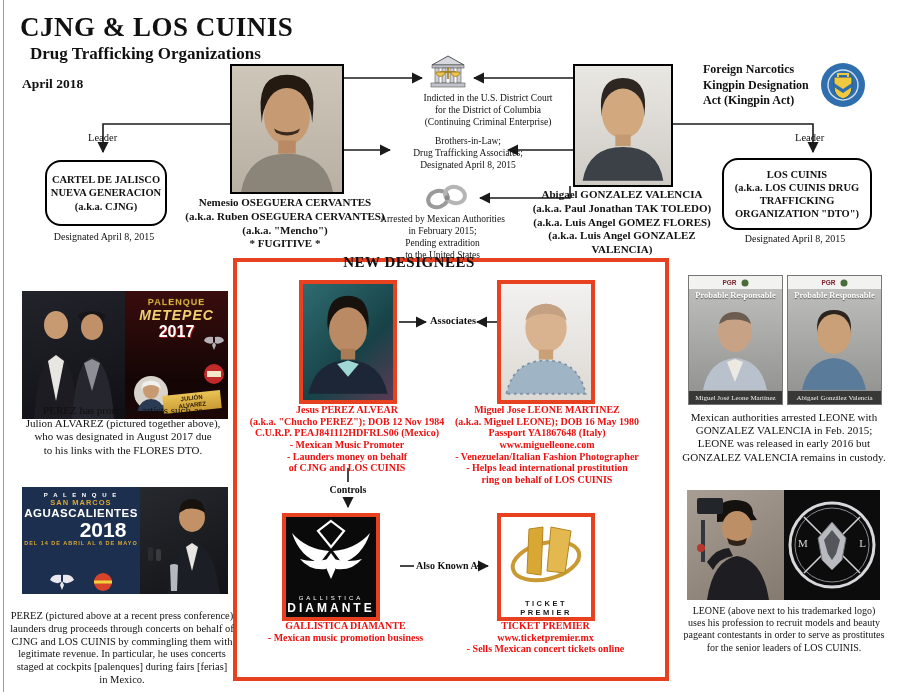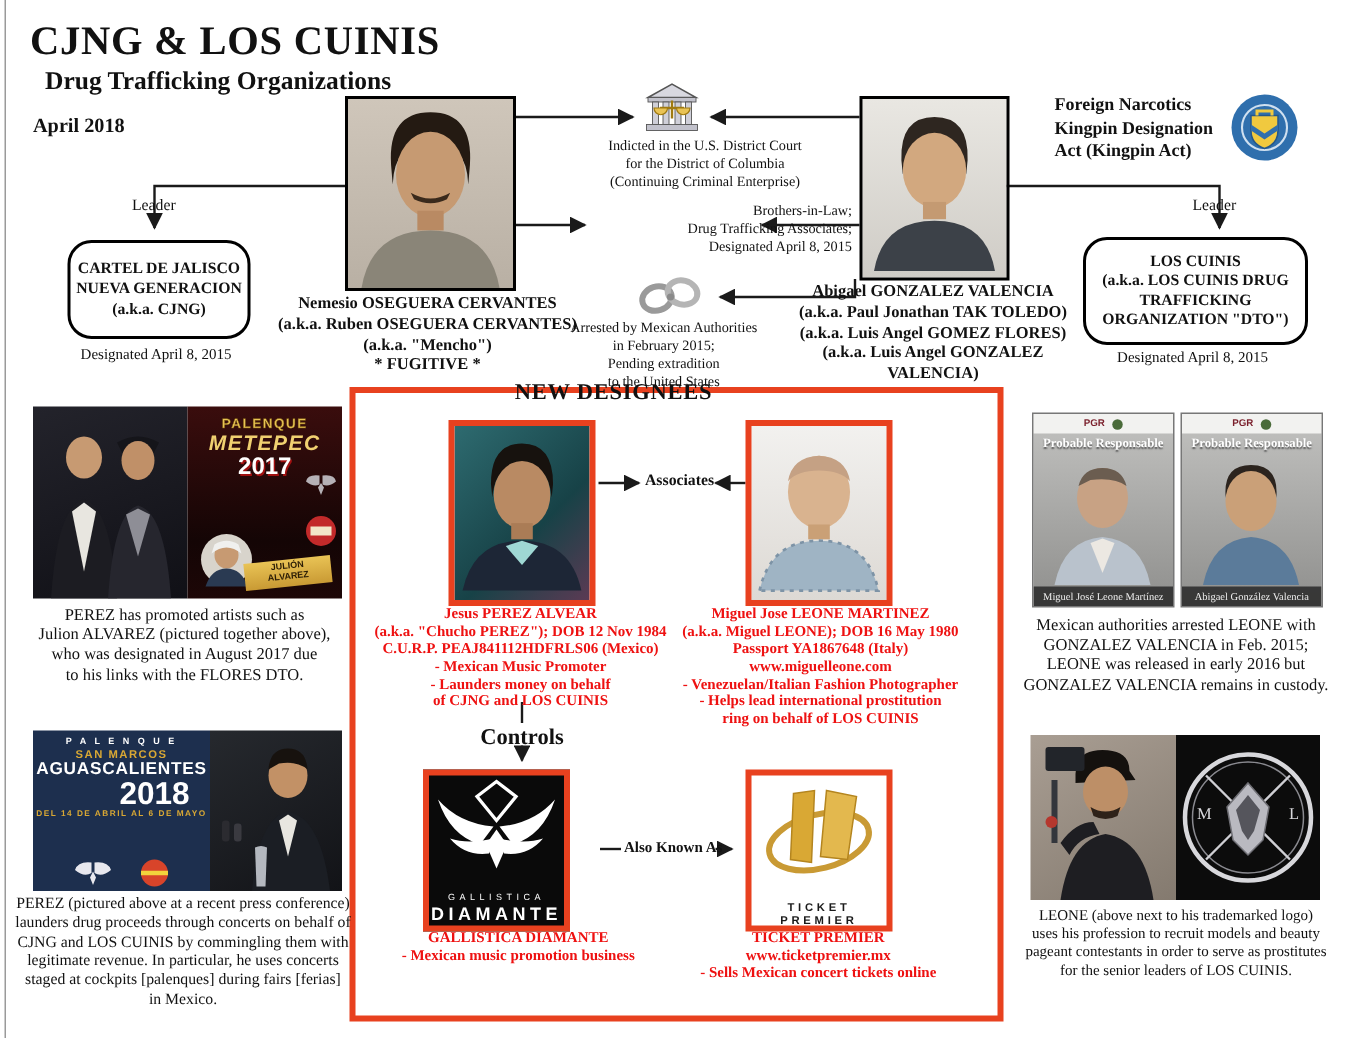--- a/index.html
+++ b/index.html
@@ -129,25 +129,25 @@
     <rect x="6" y="13" width="4" height="15" fill="#cfcfd8" stroke="#555" stroke-width=".6"></rect>
     <rect x="13" y="13" width="4" height="15" fill="#cfcfd8" stroke="#555" stroke-width=".6"></rect>
     <rect x="21" y="13" width="4" height="15" fill="#cfcfd8" stroke="#555" stroke-width=".6"></rect>
     <rect x="28" y="13" width="4" height="15" fill="#cfcfd8" stroke="#555" stroke-width=".6"></rect>
     <rect x="2" y="28" width="34" height="4" fill="#c2c2cc" stroke="#555" stroke-width=".6"></rect>
     <path d="M19,12 v12" stroke="#a07a10" stroke-width="1.6"></path>
     <path d="M11,17 h16" stroke="#a07a10" stroke-width="1.6"></path>
     <path d="M7,17 a4.5,4.5 0 0 0 9,0 z" fill="#e9c355" stroke="#a07a10" stroke-width=".8"></path>
     <path d="M22,17 a4.5,4.5 0 0 0 9,0 z" fill="#e9c355" stroke="#a07a10" stroke-width=".8"></path>
   </svg>
-  <div class="abs ctr pre linktext" style="left:370px;top:93px;width:200px;font-family:Liberation Serif, serif;">Indicted in the U.S. District Court
+  <div class="abs ctr pre linktext" style="left:388px;top:93px;width:200px;font-family:Liberation Serif, serif;">Indicted in the U.S. District Court
 for the District of Columbia
 (Continuing Criminal Enterprise)</div>
 
-  <div class="abs ctr pre linktext" style="left:368px;top:136px;width:200px;text-align:right;">Brothers-in-Law;
+  <div class="abs ctr pre linktext" style="left:368px;top:136px;width:200px;">Brothers-in-Law;
 Drug Trafficking Associates;
 Designated April 8, 2015</div>
 
   <svg class="abs" style="left:424px;top:184px;" width="46" height="28" viewBox="0 0 46 28">
     <ellipse cx="14" cy="15" rx="10" ry="8" fill="none" stroke="#9a9a9a" stroke-width="4" transform="rotate(-18 14 15)"></ellipse>
     <ellipse cx="31" cy="11" rx="10" ry="8" fill="none" stroke="#b5b5b5" stroke-width="4" transform="rotate(14 31 11)"></ellipse>
     <circle cx="23" cy="14" r="2.4" fill="#8a8a8a"></circle>
   </svg>
   <div class="abs ctr pre linktext" style="left:360px;top:214px;width:165px;">Arrested by Mexican Authorities
 in February 2015;
@@ -187,21 +187,21 @@
 of CJNG and LOS CUINIS</div>
 
   <div class="abs ctr pre redinfo" style="left:450px;top:404px;width:194px;">Miguel Jose LEONE MARTINEZ
 (a.k.a. Miguel LEONE); DOB 16 May 1980
 Passport YA1867648 (Italy)
 www.miguelleone.com
 - Venezuelan/Italian Fashion Photographer
 - Helps lead international prostitution
 ring on behalf of LOS CUINIS</div>
 
-  <div class="abs b ctr" style="left:320px;top:484px;width:56px;font-size:15px;">Controls</div>
+  <div class="abs b ctr" style="left:320px;top:484px;width:56px;font-size:10px;">Controls</div>
 
   <div class="abs rphoto" style="left:282px;top:513px;width:90px;height:100px;background:#0a0a0a;">
     <svg width="90" height="74" viewBox="0 0 90 74">
       <path d="M45,4 L58,14 L45,30 L32,14 z" fill="none" stroke="#fff" stroke-width="2.2"></path>
       <path d="M43,34 Q20,32 6,16 Q14,40 34,46 z" fill="#fff"></path>
       <path d="M43,42 Q26,46 14,42 Q24,54 40,52 z" fill="#fff"></path>
       <path d="M47,34 Q70,32 84,16 Q76,40 56,46 z" fill="#fff"></path>
       <path d="M47,42 Q64,46 76,42 Q66,54 50,52 z" fill="#fff"></path>
       <path d="M45,36 L52,46 L45,62 L38,46 z" fill="#fff"></path>
     </svg>
@@ -218,21 +218,21 @@
       <ellipse cx="45" cy="44" rx="34" ry="18" fill="none" stroke="#c99a34" stroke-width="4" transform="rotate(-14 45 44)"></ellipse>
       <path d="M28,12 L42,10 L40,58 L26,56 z" fill="#d9a834" stroke="#b4851f" stroke-width="1"></path>
       <path d="M50,10 L70,14 L64,56 L46,54 z" fill="#e3b84e" stroke="#b4851f" stroke-width="1"></path>
     </svg>
     <div class="ctr b" style="color:#1a1a1a;font-size:7.5px;letter-spacing:2.5px;font-family:'Liberation Sans',sans-serif;">TICKET PREMIER</div>
   </div>
   <div class="abs ctr pre redinfo" style="left:448px;top:620px;width:195px;">TICKET PREMIER
 www.ticketpremier.mx
 - Sells Mexican concert tickets online</div>
 
-  <div class="abs" style="left:22px;top:271px;width:206px;height:113px;display:flex;">
+  <div class="abs" style="left:22px;top:291px;width:206px;height:113px;display:flex;">
     <div style="width:103px;height:128px;background:linear-gradient(160deg,#23232b,#101016);position:relative;">
       <svg width="103" height="128" viewBox="0 0 103 128">
         <ellipse cx="34" cy="34" rx="12" ry="14" fill="#c79a72"></ellipse>
         <path d="M12,128 Q16,66 34,62 Q52,66 56,128 z" fill="#1c1c22"></path>
         <path d="M26,70 L34,64 L42,70 L34,110 z" fill="#e8e6e0"></path>
         <path d="M56,24 q14,-8 28,0 l-4,8 q-10,-6 -20,0 z" fill="#15151a"></path>
         <ellipse cx="70" cy="36" rx="11" ry="13" fill="#c09068"></ellipse>
         <path d="M50,128 Q54,70 70,66 Q88,70 92,128 z" fill="#26262e"></path>
         <path d="M62,72 L70,68 L78,72 L70,100 z" fill="#8e8e96"></path>
       </svg>
@@ -284,21 +284,21 @@
         <ellipse cx="52" cy="30" rx="13" ry="15" fill="#c29166"></ellipse>
         <path d="M39,26 Q40,12 52,12 Q64,12 65,26 Q58,20 46,22 z" fill="#17120e"></path>
         <path d="M28,107 Q32,58 52,54 Q74,58 80,107 z" fill="#1b1e24"></path>
         <path d="M46,60 L52,56 L58,60 L52,84 z" fill="#e8e6e0"></path>
         <rect x="8" y="60" width="5" height="14" rx="2" fill="#2b2b30"></rect>
         <rect x="16" y="62" width="5" height="12" rx="2" fill="#3a3a40"></rect>
         <path d="M30,78 q4,-2 8,0 l-1,26 h-6 z" fill="#cfd4da" opacity=".85"></path>
       </svg>
     </div>
   </div>
-  <div class="abs ctr pre" style="left:6px;top:597px;width:232px;font-size:10.5px;line-height:1.22;">PEREZ (pictured above at a recent press conference)
+  <div class="abs ctr pre" style="left:6px;top:610px;width:232px;font-size:10.5px;line-height:1.22;">PEREZ (pictured above at a recent press conference)
 launders drug proceeds through concerts on behalf of
 CJNG and LOS CUINIS by commingling them with
 legitimate revenue.  In particular, he uses concerts
 staged at cockpits [palenques] during fairs [ferias]
 in Mexico.</div>
 
   <div class="abs" style="left:688px;top:275px;width:192px;height:128px;">
     <div class="mugcard" style="left:0;">
       <div class="mughead">
         <span class="b" style="font-size:6.5px;color:#7a1f2b;font-family:'Liberation Sans',sans-serif;">PGR</span>

